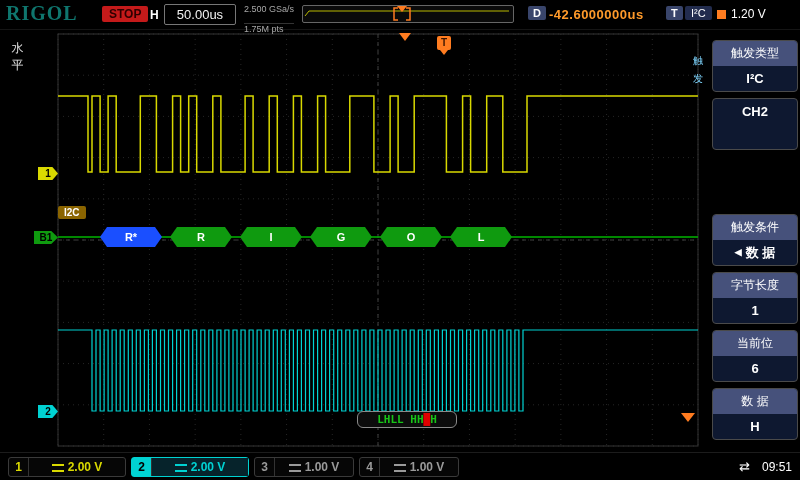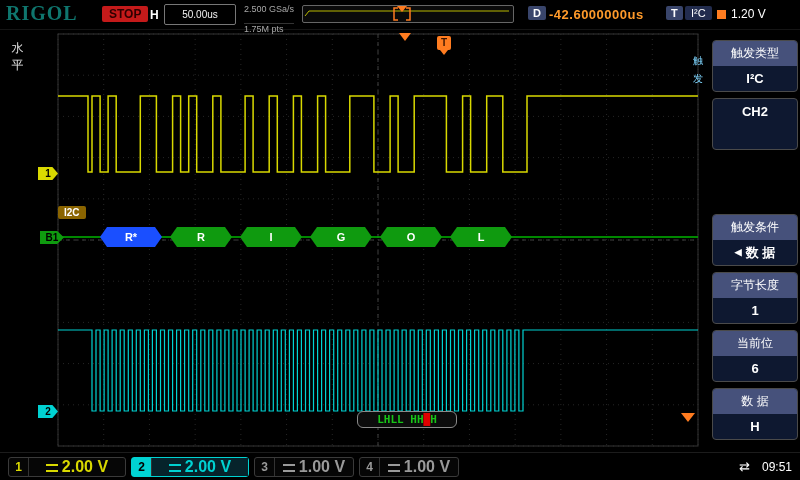--- a/index.html
+++ b/index.html
@@ -8,21 +8,21 @@
           font-family:"Liberation Sans",sans-serif;color:#ddd}
 
   
   .topbar{position:absolute;left:0;top:0;width:800px;height:30px;background:#000;border-bottom:1px solid #151515}
   .logo{position:absolute;left:6px;top:2px;font-family:"Liberation Serif",serif;font-weight:bold;
         font-size:20px;letter-spacing:1px;color:#0f766e}
   .stop{position:absolute;left:102px;top:6px;background:#c41a1a;color:#2e0000;font-weight:bold;
         font-size:12px;padding:1px 7px;border-radius:2px}
   .hlabel{position:absolute;left:150px;top:8px;color:#fff;font-weight:bold;font-size:12px}
   .tbox{position:absolute;left:164px;top:4px;width:72px;height:21px;border:1px solid #777;border-radius:2px;
-        background:#000;color:#f2f2f2;font-size:10px;line-height:19px;text-align:center}
+        background:#000;color:#f2f2f2;font-size:13px;line-height:19px;text-align:center}
   .rates{position:absolute;left:244px;top:4px;font-size:9px;color:#a8a8a8;line-height:11px}
   .rates div:first-child{border-bottom:1px solid #333;padding-bottom:8px}
   .preview{position:absolute;left:302px;top:5px;width:212px;height:18px;border:1px solid #666;
            border-radius:2px;background:#0a0a0a}
   .dbadge{position:absolute;left:528px;top:6px;background:#39456b;color:#fff;font-weight:bold;
           font-size:11px;padding:1px 5px;border-radius:2px}
   .delay{position:absolute;left:549px;top:7px;color:#ff9a2a;font-size:13px;font-weight:bold;letter-spacing:.5px}
   .tbadge{position:absolute;left:666px;top:6px;background:#39456b;color:#fff;font-weight:bold;
           font-size:11px;padding:1px 5px;border-radius:2px}
   .trigsrc{position:absolute;left:685px;top:6px;background:#222c4e;color:#fff;font-size:11px;
@@ -32,21 +32,21 @@
 
   
   .sidelabel{position:absolute;left:10px;top:40px;width:15px;color:#e5e5e5;font-size:12px;
              line-height:17px;word-break:break-all;text-align:center}
 
   
   #scope-svg{position:absolute;left:0;top:0}
   .chtag{position:absolute;height:13px;color:#000;font-size:10px;font-weight:bold;text-align:center;
          line-height:13px;clip-path:polygon(0 0,72% 0,100% 50%,72% 100%,0 100%)}
   .tag1{left:38px;top:167px;width:20px;background:#d9d900}
-  .tagb{left:40px;top:231px;width:24px;background:#0f9a0f}
+  .tagb{left:34px;top:231px;width:24px;background:#0f9a0f}
   .tag2{left:38px;top:405px;width:20px;background:#00d2d2}
   .i2ctag{position:absolute;left:58px;top:206px;background:#8a6400;color:#fff;font-size:10px;
           font-weight:bold;padding:1px 6px;border-radius:2px}
   .trigpos{position:absolute;left:399px;top:33px;width:0;height:0;
            border-left:6px solid transparent;border-right:6px solid transparent;border-top:8px solid #ff7c20}
   .trigflag{position:absolute;left:437px;top:36px;width:14px;height:14px;background:#ff7c20;color:#3a1400;
             font-size:10px;font-weight:bold;text-align:center;line-height:14px;border-radius:2px}
   .trigflag:after{content:"";position:absolute;left:3px;top:14px;border-left:4px solid transparent;
             border-right:4px solid transparent;border-top:5px solid #ff7c20}
   .trigdown{position:absolute;left:681px;top:413px;width:0;height:0;
@@ -68,21 +68,21 @@
   .mi1{top:40px}.mi2{top:98px}.mi3{top:156px}.mi4{top:214px}.mi5{top:272px}.mi6{top:330px}.mi7{top:388px}
   .arrow{font-size:9px;color:#fff}
 
   
   .bottombar{position:absolute;left:0;top:452px;width:800px;height:28px;background:#000;border-top:1px solid #1c1c1c}
   .chbox{position:absolute;top:4px;height:20px;border:1px solid #3a3a3a;border-radius:3px;background:#060606;
          display:flex;align-items:stretch;cursor:pointer}
   .cb1{left:8px;width:118px}.cb2{left:131px;width:118px}.cb3{left:254px;width:100px}.cb4{left:359px;width:100px}
   .chnum{width:20px;display:flex;align-items:center;justify-content:center;font-size:12px;font-weight:bold;
          border-right:1px solid #333}
-  .chval{flex:1;display:flex;align-items:center;justify-content:center;font-size:16px;font-weight:bold;gap:4px}
+  .chval{flex:1;display:flex;align-items:center;justify-content:center;font-size:12px;font-weight:bold;gap:4px}
   .chbox.selected .chval{background:#06232b}
   .coup{display:inline-block;width:12px;height:9px;position:relative}
   .coup:before{content:"";position:absolute;top:1px;left:0;right:0;border-top:2px solid currentColor}
   .coup:after{content:"";position:absolute;bottom:0;left:0;right:0;border-top:2px dashed currentColor}
   .clock{position:absolute;right:8px;top:7px;color:#fff;font-size:12px}
   .xfer{position:absolute;right:50px;top:6px;color:#fff;font-size:13px}
 </style>
 </head>
 <body>
 

